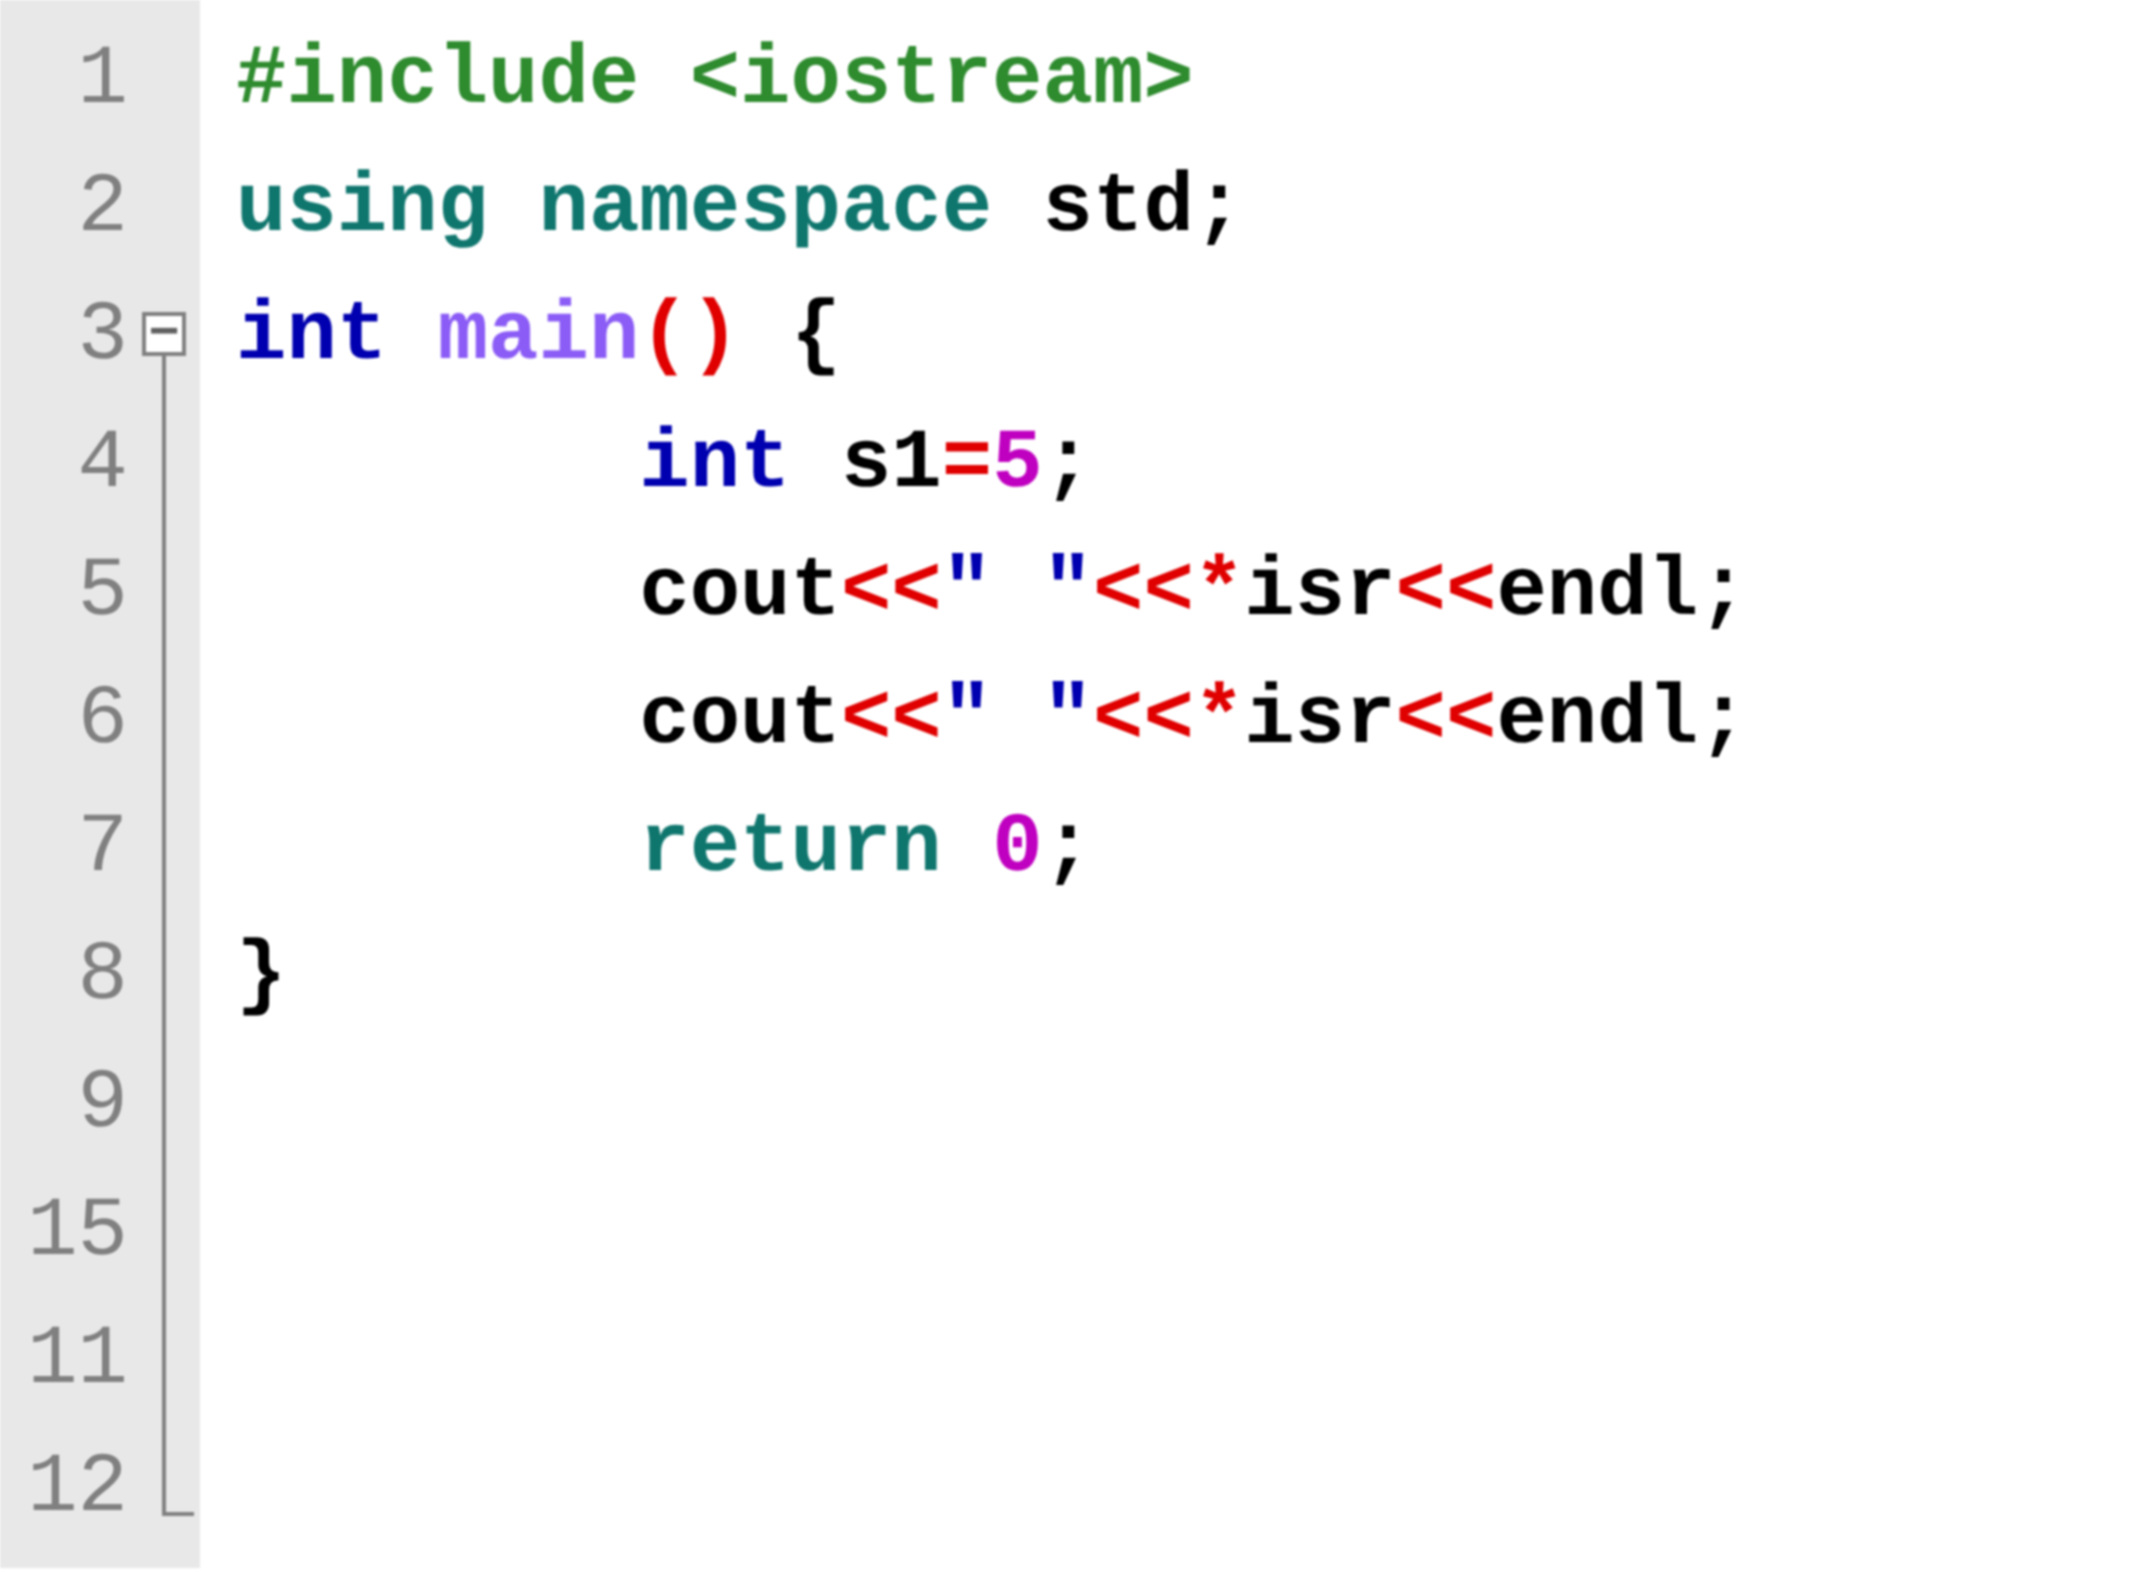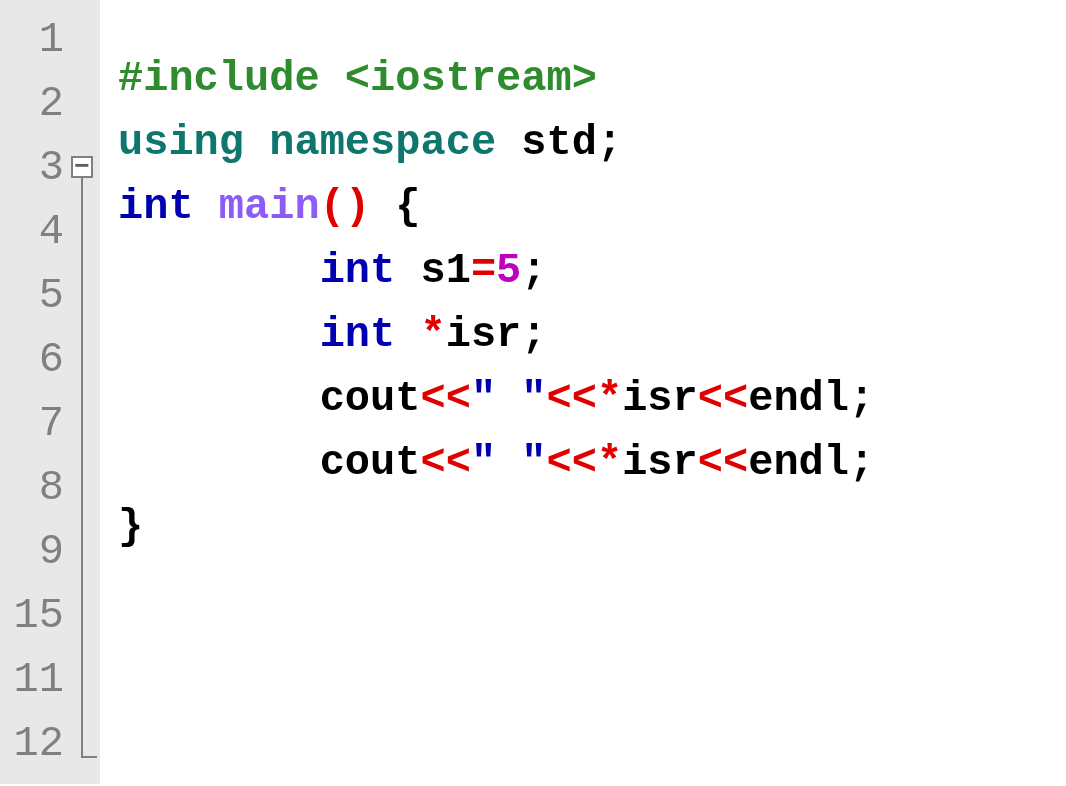--- a/index.html
+++ b/index.html
@@ -26,21 +26,20 @@
     .fold-col {
       background: #e8e8e8;
       padding: 8px 4px 8px 0;
       width: 30px;
       position: relative;
     }
     .code-area {
       background: #ffffff;
       padding: 8px 12px 8px 18px;
       flex: 1;
-      margin-top: 39px;
     }
     .line {
       height: 64px;
       line-height: 64px;
       white-space: pre;
     }
     .gutter .line {
       color: #808080;
       font-weight: normal;
     }
@@ -109,23 +108,23 @@
 <div class="code-area">
   <div class="line"><span class="tok-preproc">#include &lt;iostream&gt;</span></div>
 
   <div class="line"><span class="tok-keyword">using</span> <span class="tok-keyword">namespace</span><span class="tok-ident"> std</span><span class="tok-punct">;</span></div>
 
   <div class="line"><span class="tok-type">int</span><span class="tok-func"> main</span><span class="tok-op">(</span><span class="tok-op">)</span><span> </span><span class="tok-punct">{</span></div>
 
   <div class="line"><span>        </span><span class="tok-type">int</span><span class="tok-ident"> s1</span><span class="tok-op">=</span><span class="tok-num">5</span><span class="tok-punct">;</span></div>
 
 
-  <div class="line"><span>        </span><span class="tok-type">int</span><span> </span><span class="tok-ptr">*</span><span class="tok-ident">isr</span><span class="tok-punct">;</span></div>
 
 
   <div class="line"><span>        </span><span class="tok-ident">cout</span><span class="tok-op">&lt;&lt;</span><span class="tok-str">" "</span><span class="tok-op">&lt;&lt;</span><span class="tok-ptr">*</span><span class="tok-ident">isr</span><span class="tok-op">&lt;&lt;</span><span class="tok-ident">endl</span><span class="tok-punct">;</span></div>
 
 
   <div class="line"><span>        </span><span class="tok-ident">cout</span><span class="tok-op">&lt;&lt;</span><span class="tok-str">" "</span><span class="tok-op">&lt;&lt;</span><span class="tok-ptr">*</span><span class="tok-ident">isr</span><span class="tok-op">&lt;&lt;</span><span class="tok-ident">endl</span><span class="tok-punct">;</span></div>
 
+  <div class="line"><span>        </span><span class="tok-keyword">return</span><span> </span><span class="tok-num">0</span><span class="tok-punct">;</span></div>
 
   <div class="line"><span class="tok-punct">}</span></div>
 </div>
 
 </body></html>

